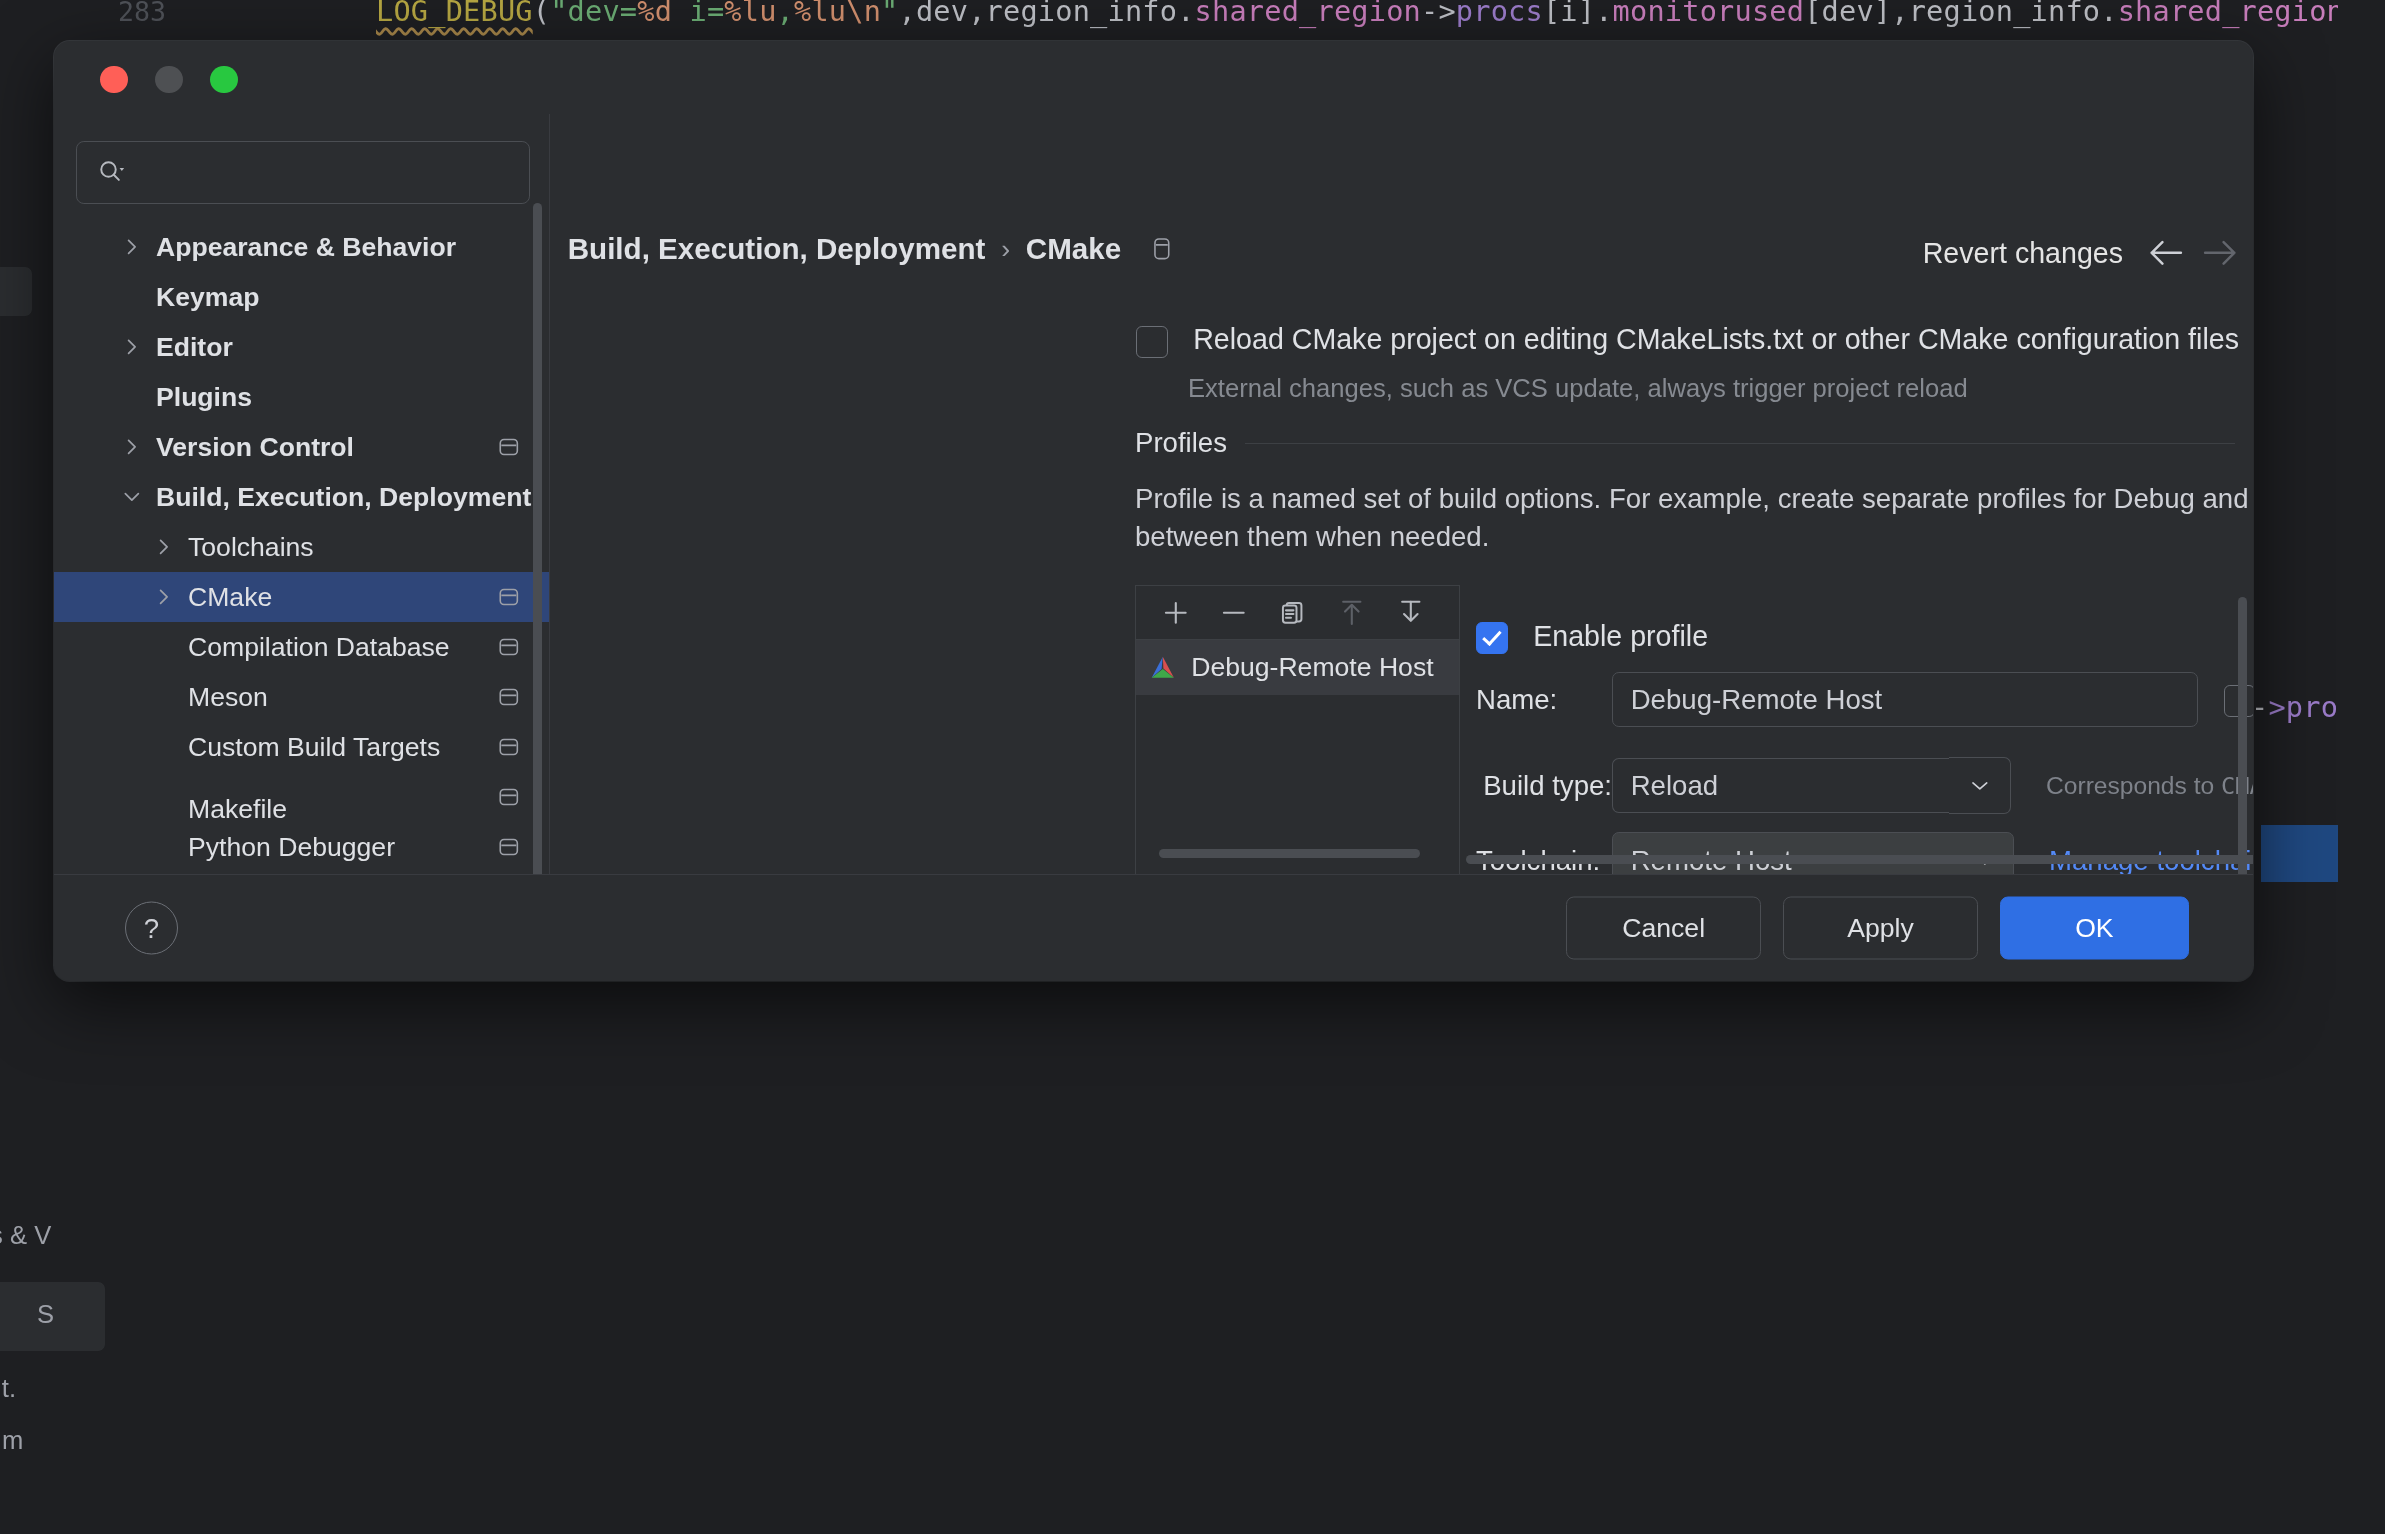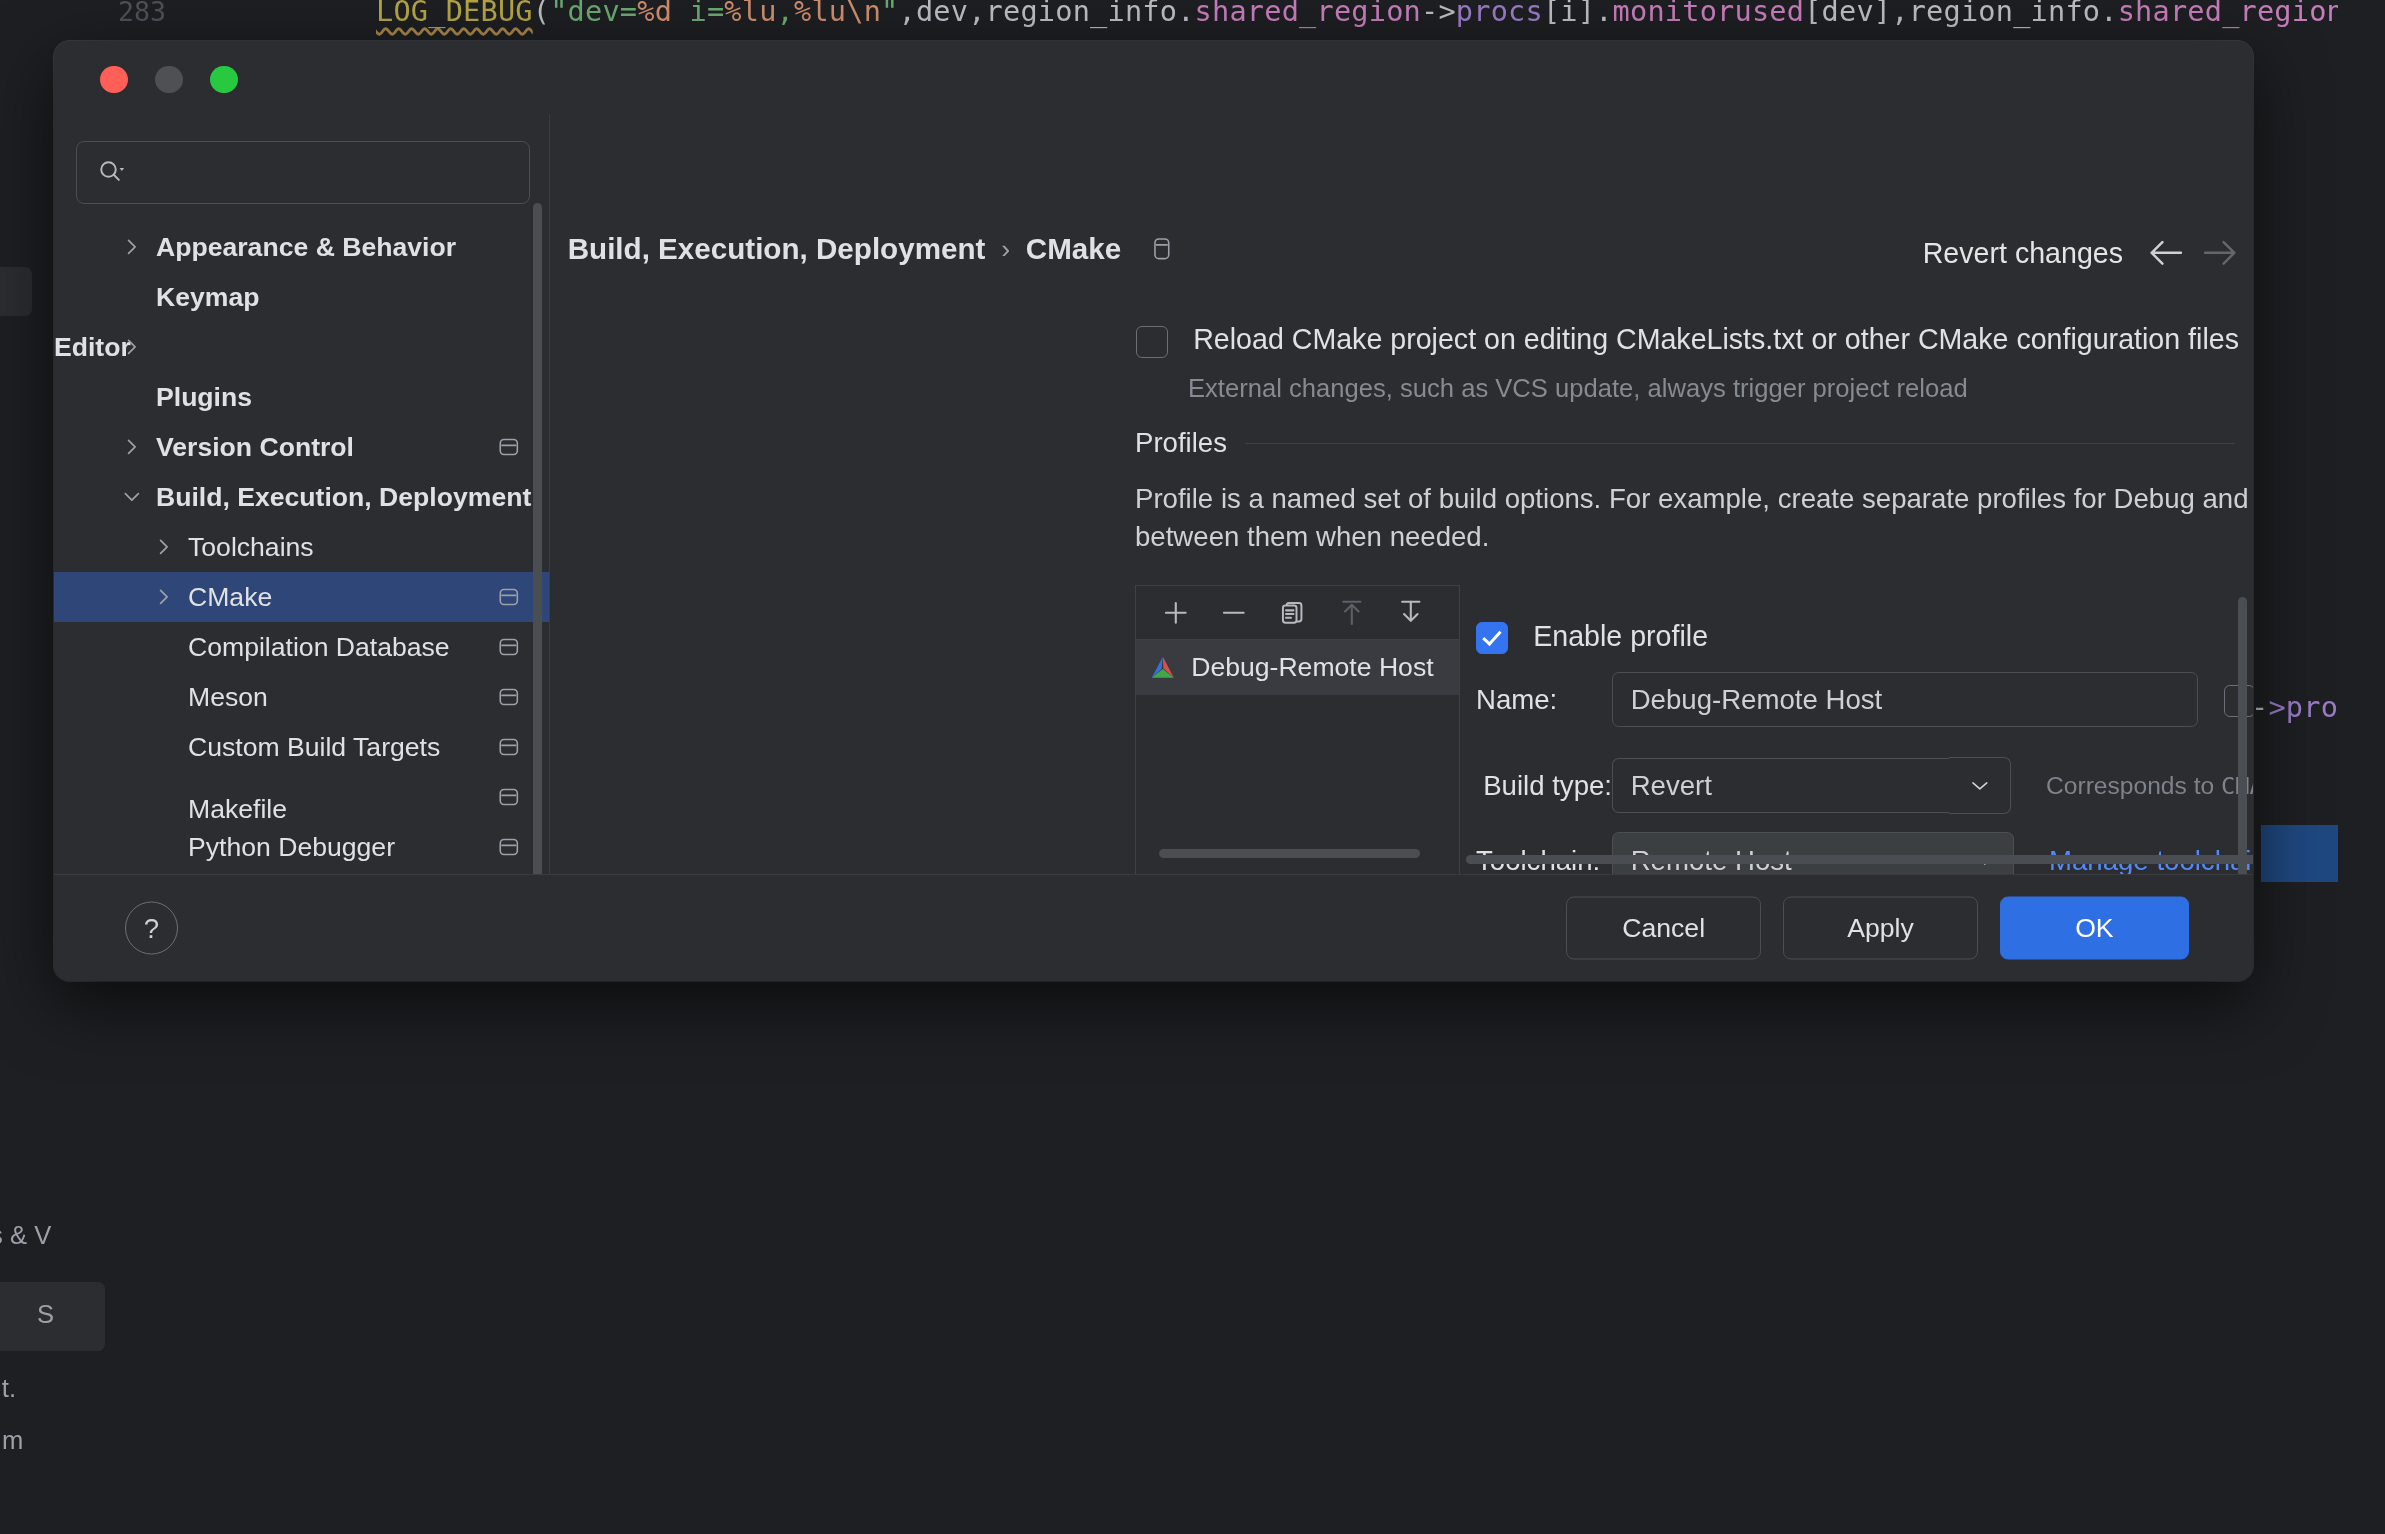--- a/index.html
+++ b/index.html
@@ -151,21 +151,21 @@
               </svg>
               <span class="tlabel b" style="margin-left: 102px;">Appearance &amp; Behavior</span>
             </div>
             <div class="titem">
               <span class="tlabel b" style="margin-left: 102px;">Keymap</span>
             </div>
             <div class="titem">
               <svg viewBox="0 0 20 20" class="chev" style="left: 67px;">
                 <path d="M7 4 L13 10 L7 16" fill="none" stroke="#9da0a8" stroke-width="1.6" stroke-linecap="round" stroke-linejoin="round"></path>
               </svg>
-              <span class="tlabel b" style="">Editor</span>
+              <span class="tlabel b" style="margin-left: 102px;">Editor</span>
             </div>
             <div class="titem">
               <span class="tlabel b" style="margin-left: 102px;">Plugins</span>
             </div>
             <div class="titem">
               <svg viewBox="0 0 20 20" class="chev" style="left: 67px;">
                 <path d="M7 4 L13 10 L7 16" fill="none" stroke="#9da0a8" stroke-width="1.6" stroke-linecap="round" stroke-linejoin="round"></path>
               </svg>
               <span class="tlabel b" style="margin-left: 102px;">Version Control</span>
               <svg viewBox="0 0 24 22" width="25.6" height="23.6" class="proj-ico">
@@ -331,21 +331,21 @@
             <div class="finput" style="width:586px;">
               <span class="fval">Debug-Remote Host</span>
             </div>
             <div class="cbox" style="margin-left:25.6px;"></div>
 
           </div>
 
           <div class="frow" style="left:0;top:146px;">
             <div class="flbl" style="width:136px;text-align:right;">Build type:</div>
             <div class="finput" style="width:337px;border-radius:6.9px 0 0 6.9px;border-right:0;">
-              <span class="fval">Revert</span>
+              <span class="fval">Reload</span>
             </div>
             <div class="combo-btn">
               <svg width="21.7" height="13.8" viewBox="0 0 22 14">
                   <path d="M4 4 L11 10 L18 4" fill="none" stroke="#ced0d6" stroke-width="1.7" stroke-linecap="round" stroke-linejoin="round"></path>
                 </svg>
             </div>
             <div class="hintsmall" style="margin-left:35px;"><span>Corresponds to </span><span class="mn">CMAKE_BUILD_TYP</span></div>
           </div>
 
           <div class="frow" style="left:0;top:221px;">

